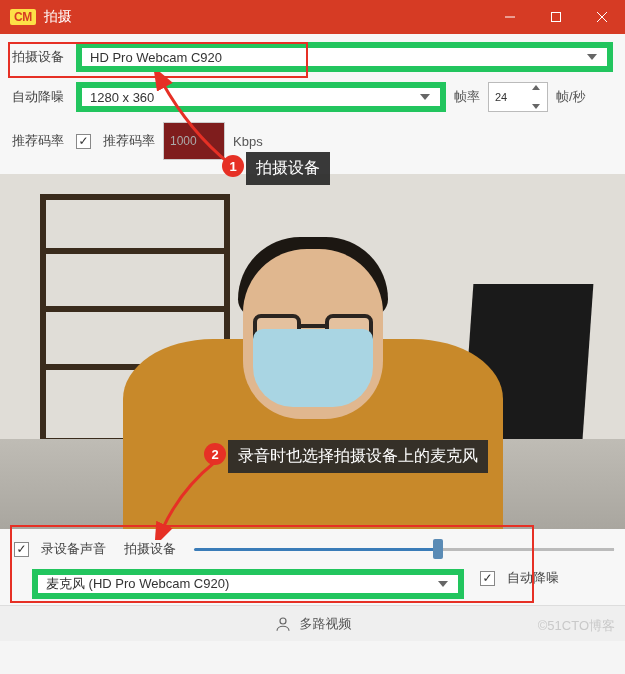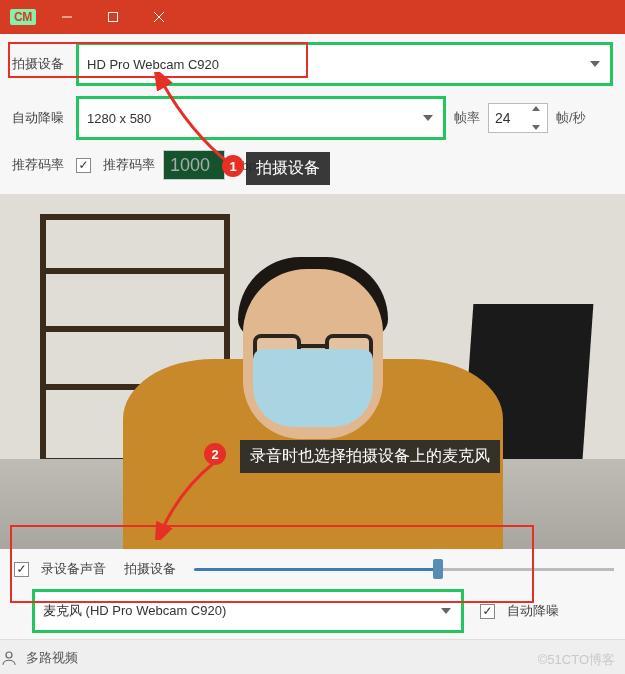--- a/index.html
+++ b/index.html
@@ -1,50 +1,50 @@
 <!DOCTYPE html>
 <html><head>
 <meta charset="utf-8">
 <style>
   * { box-sizing: border-box; margin: 0; padding: 0; font-family: "Microsoft YaHei", "SimSun", sans-serif; }
   body { width: 625px; height: 674px; background: #f5f5f5; position: relative; }
   .titlebar { height: 34px; background: #d63b24; color: #fff; display: flex; align-items: center; padding: 0 0 0 10px; font-size: 14px; }
-  .titlebar .logo { font-weight: bold; font-size: 12px; background: #86efac; color: #d63b24; padding: 1px 4px; border-radius: 2px; margin-right: 8px; letter-spacing: -0.5px;}
+  .titlebar .logo { font-weight: bold; font-size: 12px; background: #fde047; color: #d63b24; padding: 1px 4px; border-radius: 2px; margin-right: 8px; letter-spacing: -0.5px;}
   .titlebar .title { flex: 1; }
   .titlebar .winbtn { width: 46px; height: 34px; display: flex; align-items: center; justify-content: center; cursor: pointer; }
   .titlebar svg { stroke: #fff; stroke-width: 1; fill: none; }
 
   .settings { padding: 8px 12px 4px 12px; background: #f7f7f7; font-size: 13px; color: #444; }
   .row { display: flex; align-items: center; margin-bottom: 10px; gap: 8px; }
   .row .label { width: 56px; text-align: left; }
-  .select { position: relative; background: #fff; border: 3px solid #22c55e; height: 44px; display: flex; align-items: center; padding: 0 28px 0 8px; font-size: 13px; color: #333; cursor: pointer; }
+  .select { position: relative; background: #fff; border: 6px solid #22c55e; height: 30px; display: flex; align-items: center; padding: 0 28px 0 8px; font-size: 13px; color: #333; cursor: pointer; }
   .select::after { content: ""; position: absolute; right: 10px; top: 50%; width: 0; height: 0; border-left: 5px solid transparent; border-right: 5px solid transparent; border-top: 6px solid #666; transform: translateY(-50%); }
   .select.w-wide { flex: 1; }
   .select.w-video { width: 370px; }
   .select.w-format { width: 370px; }
-  .spin { position: relative; background: #fff; border: 1px solid #bbb; height: 30px; width: 60px; padding: 0 18px 0 6px; display: flex; align-items: center; font-size: 14px; color: #333; }
+  .spin { position: relative; background: #fff; border: 1px solid #bbb; height: 30px; width: 60px; padding: 0 18px 0 6px; display: flex; align-items: center; font-size: 11px; color: #333; }
   .spin .arrows { position: absolute; right: 3px; top: 2px; bottom: 2px; width: 12px; display: flex; flex-direction: column; justify-content: space-between; }
   .spin .arrows span { width:0;height:0;border-left:4px solid transparent;border-right:4px solid transparent; }
   .spin .arrows .up { border-bottom:5px solid #666; }
   .spin .arrows .down { border-top:5px solid #666; }
-  .input-plain { background:#14532d; border:1px solid #ccc; height:30px; width:62px; padding:0 6px; font-size:18px; color:#aaa; display:flex;align-items:center;}
+  .input-plain { background:#7f1d1d; border:1px solid #ccc; height:38px; width:62px; padding:0 6px; font-size:12px; color:#aaa; display:flex;align-items:center;}
   .chk { display:inline-flex; align-items:center; gap:12px; cursor:pointer; }
   .chkbox { width:15px;height:15px;border:1px solid #888;background:#fff;display:flex;align-items:center;justify-content:center;}
   .chkbox.checked::after { content:"✓"; font-size:12px; color:#333; line-height:1;}
   .unit { color:#555; }
 
   .redbox1 { position:absolute; left:8px; top:42px; width:300px; height:36px; border:2px solid #e63025; pointer-events:none; }
   .redbox2 { position:absolute; left:10px; top:525px; width:524px; height:78px; border:2px solid #e63025; pointer-events:none; }
 
   .badge { width:22px;height:22px;border-radius:50%;background:#e63025;color:#fff;display:flex;align-items:center;justify-content:center;font-size:13px;font-weight:bold;position:absolute;z-index:5;}
   .badge1 { left:222px; top:155px; }
   .badge2 { left:204px; top:443px; }
   .callout { position:absolute; background:rgba(40,40,40,0.92); color:#fff; padding:6px 10px; font-size:16px; z-index:5;}
   .callout1 { left:246px; top:152px; }
-  .callout2 { left:228px; top:440px;margin-left:12px; }
+  .callout2 { left:228px; top:440px; }
   svg.arrow { position:absolute; z-index:4; pointer-events:none;}
 
   .preview { position: relative; width: 625px; height: 355px; background: linear-gradient(180deg,#d8d4cf 0%, #cfccc6 40%, #b8b4ad 100%); overflow:hidden;}
   .wall { position:absolute; inset:0; background:#e0ddd7;}
   .shelf { position:absolute; left:40px; top:20px; width:190px; height:250px; }
   .shelf .frame { position:absolute; inset:0; border:6px solid #3a2b1c; background:transparent;}
   .shelf .board { position:absolute; left:0; right:0; height:6px; background:#3a2b1c;}
   .floor { position:absolute; left:0; right:0; bottom:0; height:90px; background:linear-gradient(180deg,#bfbcb5,#a9a69f);}
   .blackobj { position:absolute; right:40px; top:110px; width:120px; height:240px; background:#1a1a1a; transform:skewX(-4deg);}
   .person { position:absolute; left:50%; bottom:0; transform:translateX(-50%); width:380px; height:310px;}
@@ -56,31 +56,32 @@
   .glasses .lens { position:absolute; width:48px; height:32px; border:4px solid #2a2420; border-radius:8px; background:rgba(255,255,255,0.15);}
   .glasses .lens.l { left:0;} .glasses .lens.r { right:0;}
   .glasses .bridge { position:absolute; top:10px; left:48px; width:24px; height:4px; background:#2a2420;}
 
   .audio { padding: 10px 11px 6px 14px; background:#f7f7f7; font-size:13px; color:#444;}
   .audio .top { display:flex; align-items:center; gap:18px; margin-bottom:10px;}
   .slider { position:relative; flex:1; height:20px; display:flex; align-items:center;}
   .slider .track { height:3px; background:#3a7cb8; width:100%; border-radius:2px;}
   .slider .track2 { position:absolute; right:0; height:3px; background:#bbb; width:42%;}
   .slider .thumb { position:absolute; left:58%; top:50%; transform:translate(-50%,-50%); width:10px; height:20px; background:#5a8bb5; border-radius:2px;}
-  .audio .bottom { display:flex; align-items:center; gap:16px;}
+  .audio .bottom { display:flex; align-items:flex-start; gap:16px;}
   .audio .devsel { width: 432px;}
 
-  .footer { height:36px; background:#efefef; border-top:1px solid #ddd; display:flex; align-items:center; justify-content:flex-start; gap:8px; font-size:13px; color:#555; position:relative;}
+  .footer { height:36px; background:#efefef; border-top:1px solid #ddd; display:flex; align-items:center; justify-content:center; gap:8px; font-size:13px; color:#555; position:relative;}
   .watermark { position:absolute; right:10px; bottom:6px; color:#c9c9c9; font-size:13px;}
 </style>
 </head>
 <body>
 
 <div class="titlebar">
   <span class="logo">CM</span>
+  <span class="title">拍摄</span>
   <div class="winbtn">
       <svg width="12" height="12">
         <line x1="1" y1="6" x2="11" y2="6"></line>
       </svg>
     </div>
   <div class="winbtn">
       <svg width="12" height="12">
         <rect x="1.5" y="1.5" width="9" height="9"></rect>
       </svg>
     </div>
@@ -95,21 +96,21 @@
 <div class="settings">
   <div class="row">
     <span class="label">拍摄设备</span>
     <div class="select w-wide">
         <span>HD Pro Webcam C920</span>
       </div>
   </div>
   <div class="row">
     <span class="label">自动降噪</span>
     <div class="select w-video">
-        <span>1280 x 580</span>
+        <span>1280 x 360</span>
       </div>
     <span class="unit">帧率</span>
     <div class="spin">
       <span>24</span>
       <div class="arrows">
           <span class="up"></span>
           <span class="down"></span>
         </div>
     </div>
     <span class="unit">帧/秒</span>

